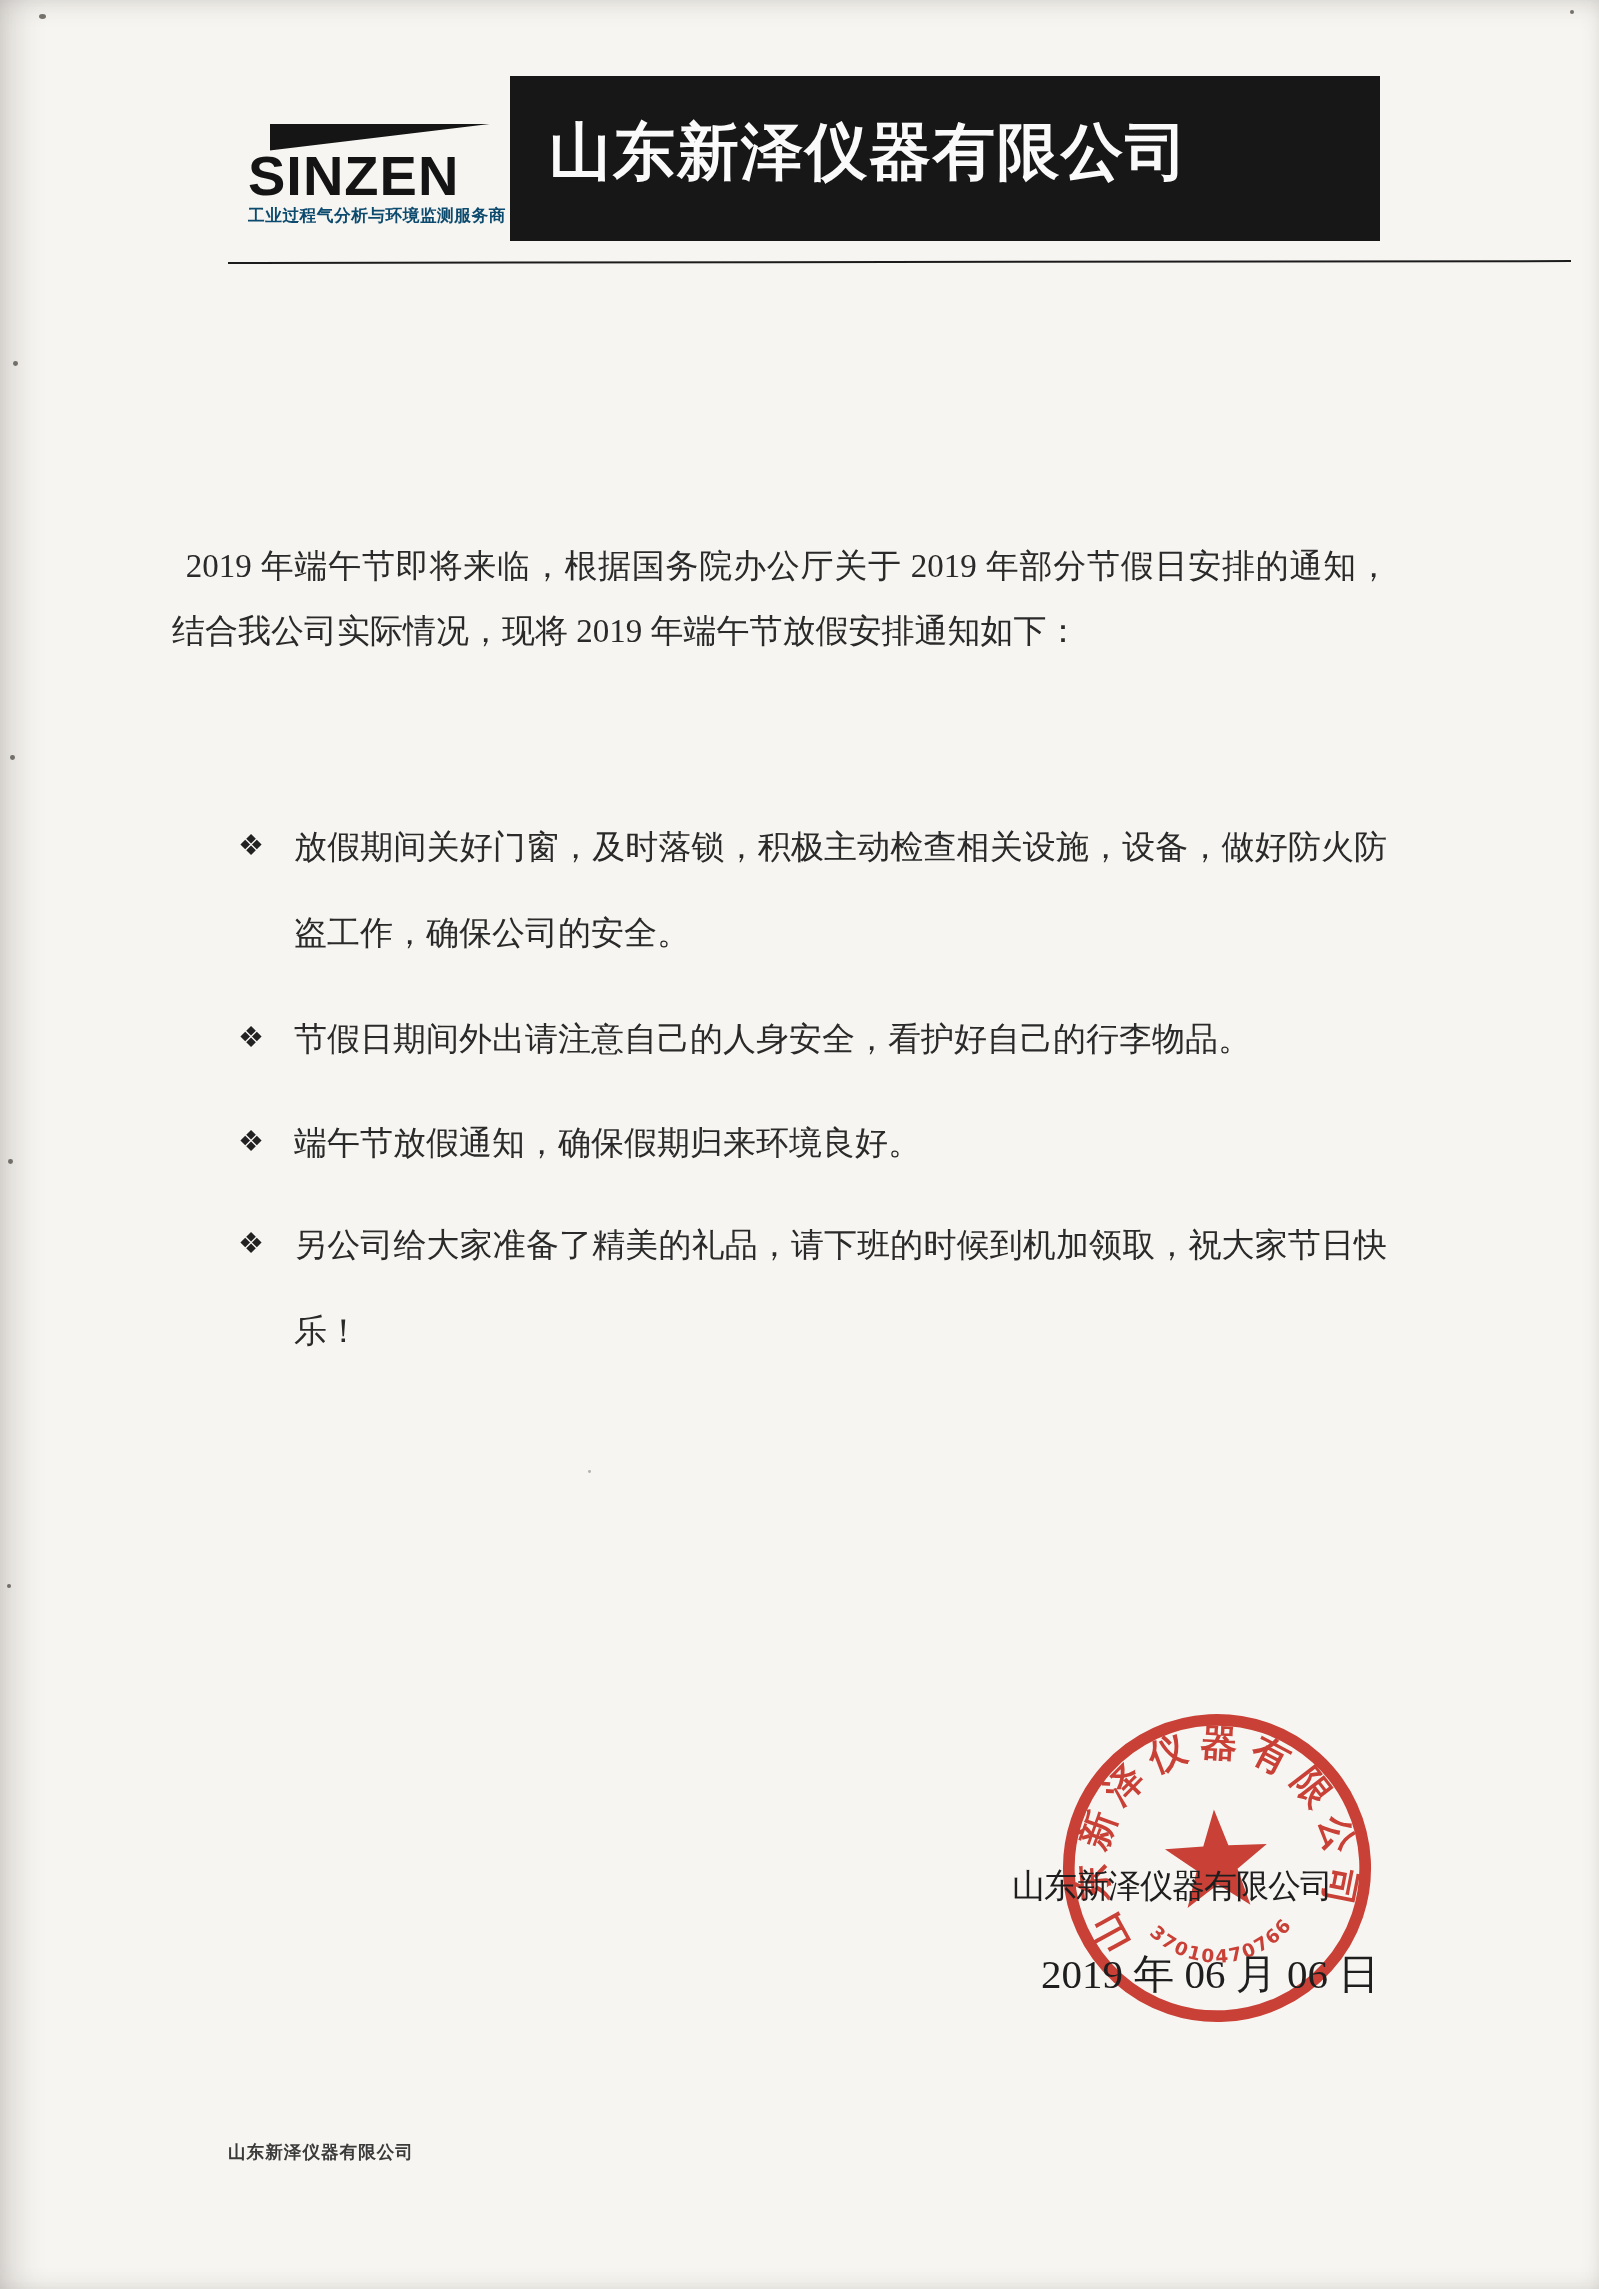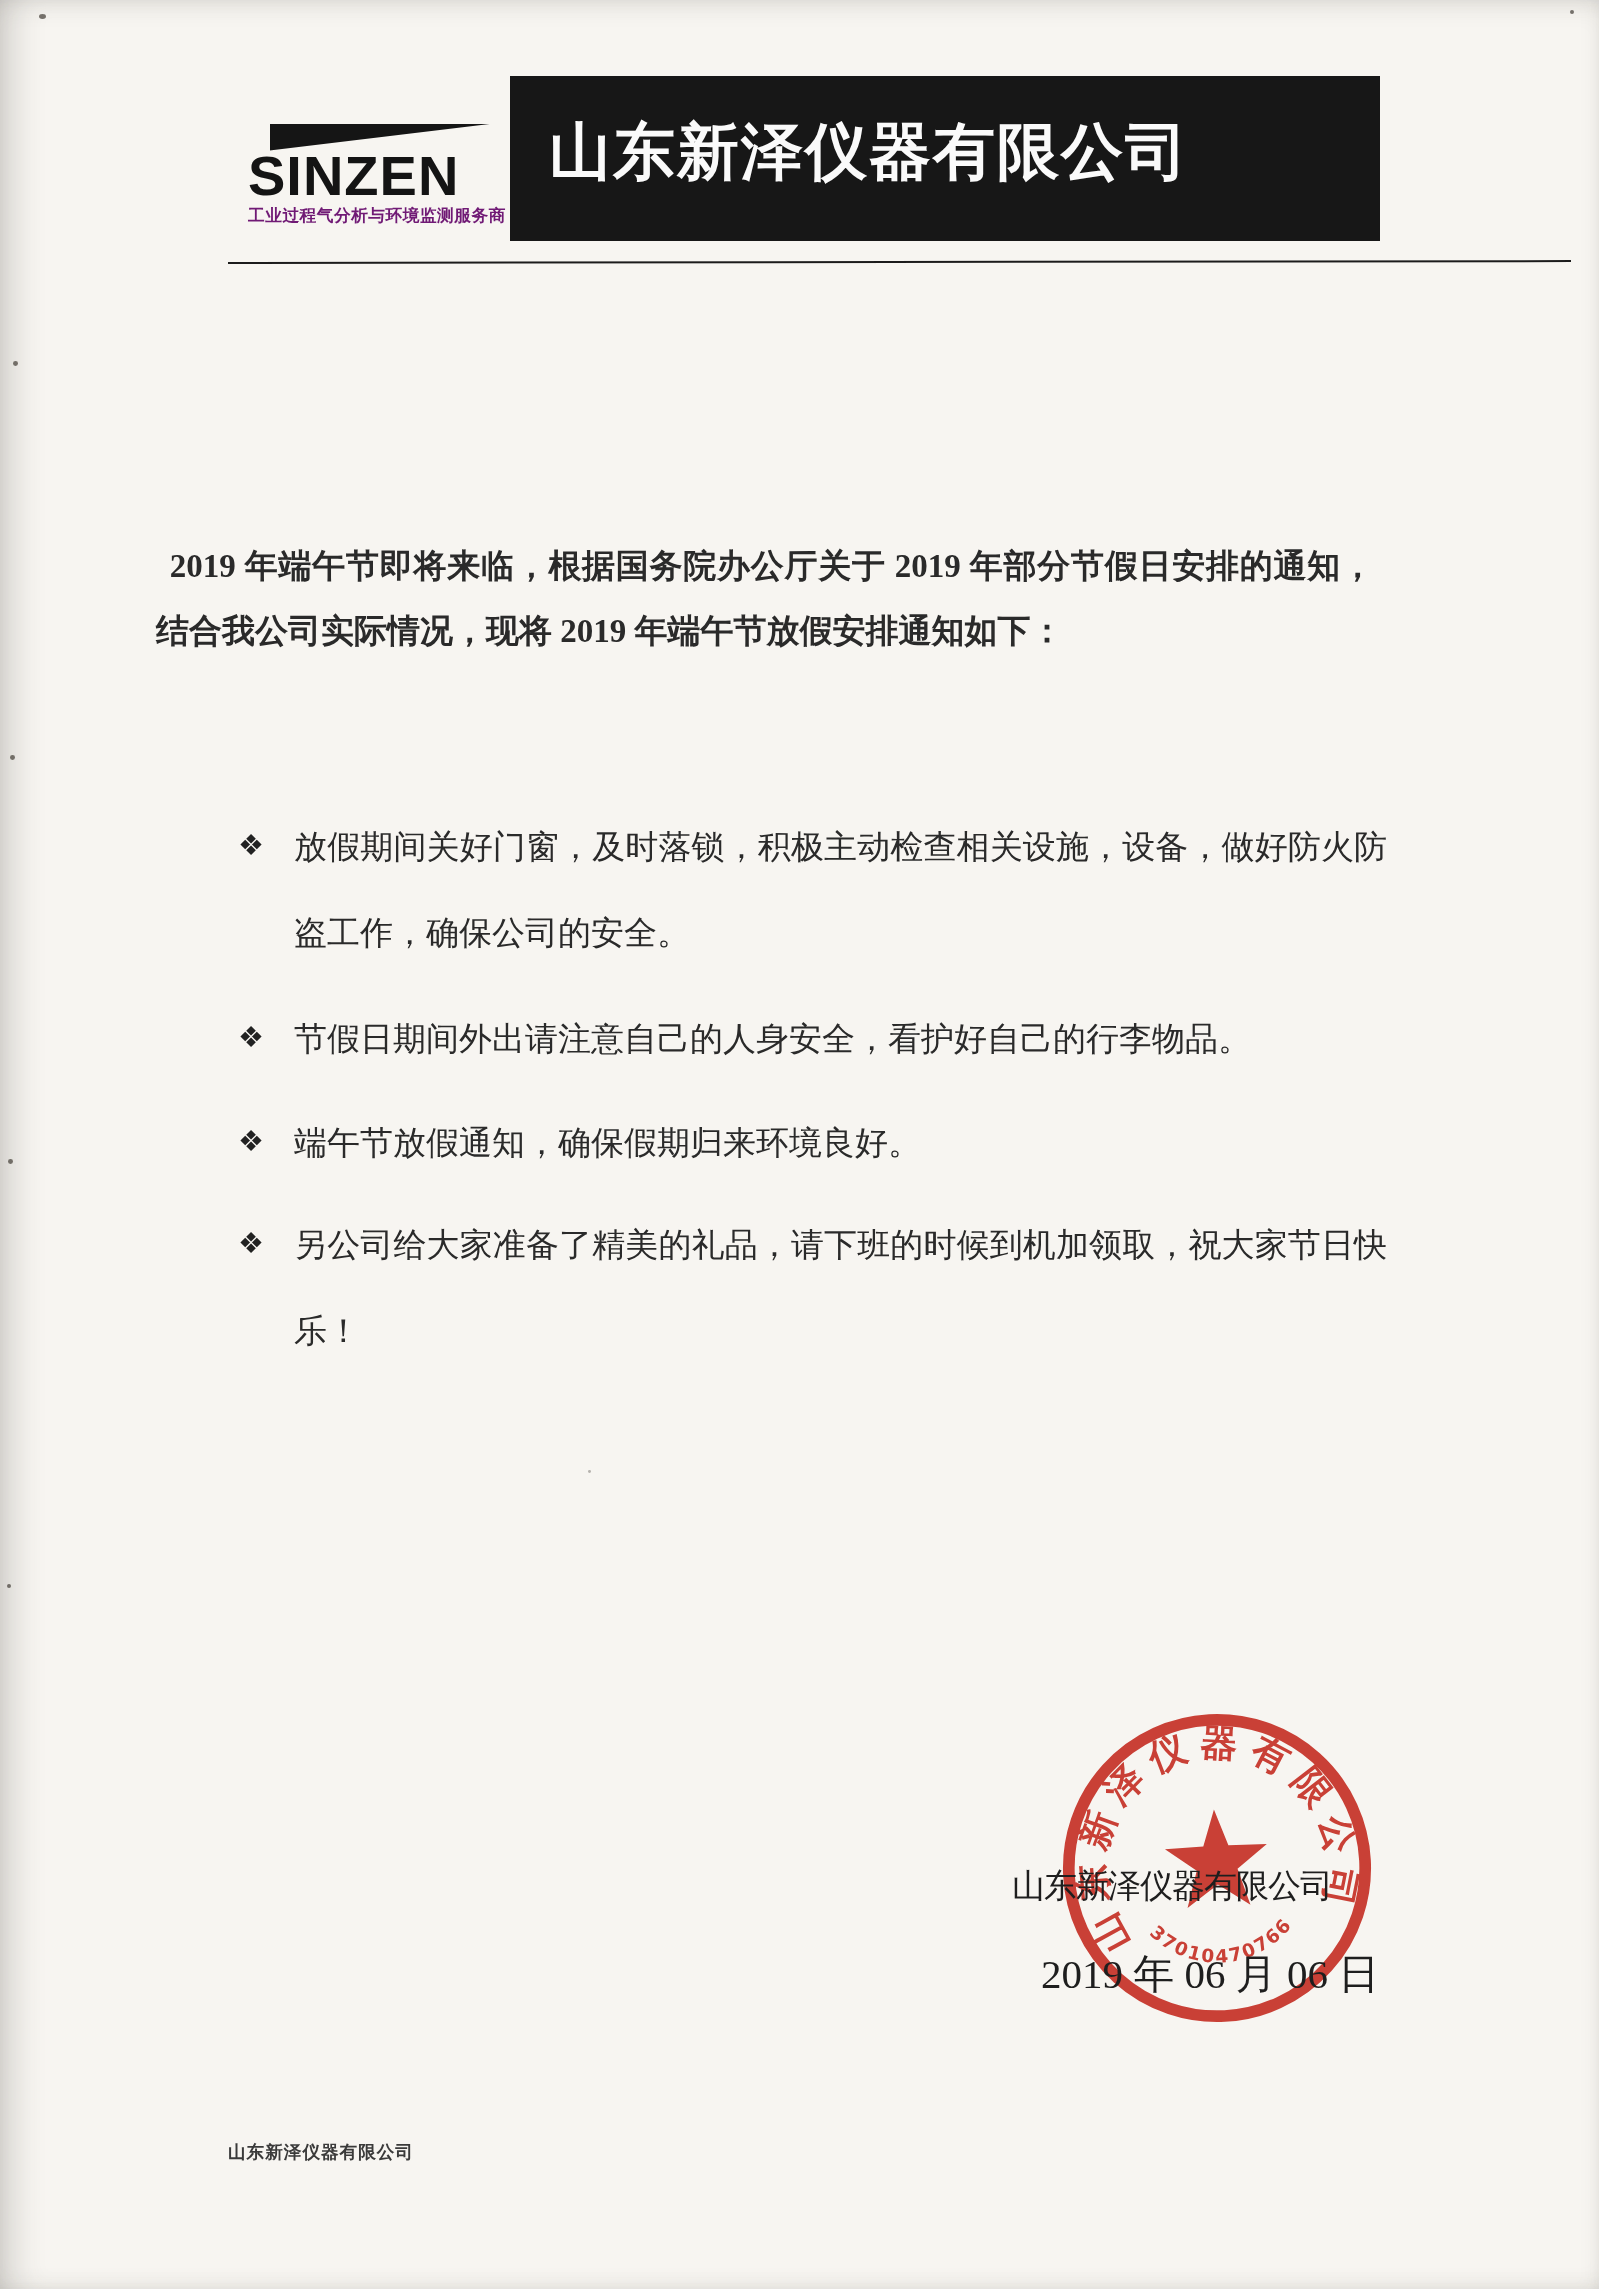--- a/index.html
+++ b/index.html
@@ -18,35 +18,35 @@
   }
   
   .logo{position:absolute;left:248px;top:122px;width:263px;height:108px;}
   .logo-triangle{position:absolute;left:21.6px;top:2px;width:220px;height:26.5px;background:#151515;
     clip-path:polygon(0 0,100% 0,0 100%);}
   .logo-brand{position:absolute;left:0;top:25.5px;width:100%;
     font-family:"Liberation Sans","DejaVu Sans",sans-serif;
     font-weight:900;font-size:56px;letter-spacing:1px;color:#141414;line-height:1;}
   .logo-tagline{position:absolute;left:0;top:82px;width:100%;
     font-family:"Liberation Sans","DejaVu Sans",sans-serif;
-    font-weight:700;font-size:16.7px;letter-spacing:0.5px;color:#701a75;white-space:nowrap;}
+    font-weight:700;font-size:16.7px;letter-spacing:0.5px;color:#0c4a6e;white-space:nowrap;}
   .banner{position:absolute;left:510px;top:76px;width:870px;height:165px;
     background:#171717;display:flex;align-items:center;}
   .banner-title{
     font-family:"Liberation Sans","DejaVu Sans",sans-serif;
     font-weight:700;font-size:62px;color:#fafafa;
     padding-left:39px;padding-bottom:13.7px;letter-spacing:2px;white-space:nowrap;}
   .header-rule{position:absolute;left:228px;top:261px;width:1343px;height:2px;
     background:#1c1c1c;transform:rotate(-.08deg);}
   
   .doc-title{position:absolute;left:323px;top:363px;
     font-size:56px;font-weight:700;letter-spacing:47px;white-space:nowrap;
     color:#1f1f1f;line-height:1.1;}
   
-  .para{position:absolute;left:156px;width:1218px;font-size:33px;color:#2a2a2a;text-align:justify;font-weight:bold;}
+  .para{position:absolute;left:172px;width:1218px;font-size:33px;color:#2a2a2a;text-align:justify;}
   .para-intro{top:534px;line-height:65px;text-indent:13.7px;}
   .para-schedule{top:667px;line-height:61px;text-indent:59px;}
   .bullet{position:absolute;left:162px;width:1225px;padding-left:132px;box-sizing:border-box;
     font-size:33px;line-height:86px;color:#2a2a2a;text-align:justify;}
   .bullet-1{top:804px;}
   .bullet-2{top:996px;}
   .bullet-3{top:1100px;}
   .bullet-4{top:1202px;}
   .bullet-marker{position:absolute;left:76px;top:26.5px;font-size:29px;line-height:1;
     font-family:"DejaVu Sans","Liberation Sans",sans-serif;color:#222;}

